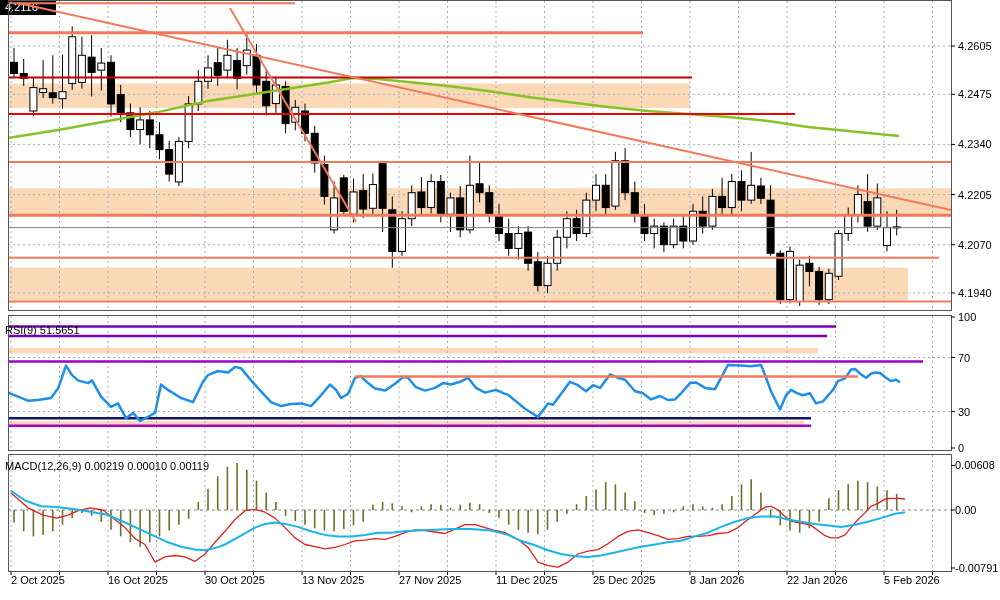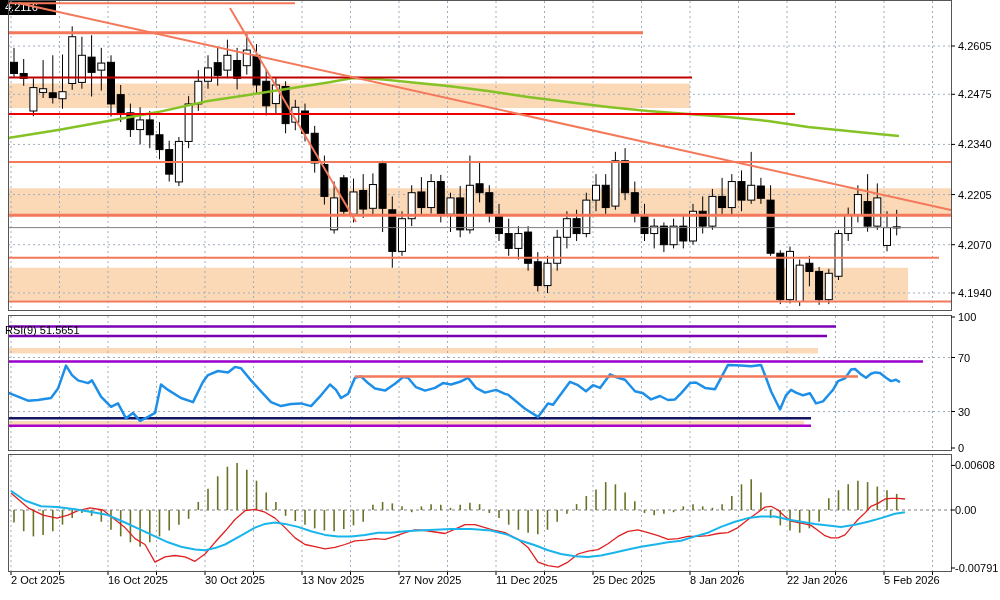--- a/index.html
+++ b/index.html
@@ -461,14 +461,15 @@
           <text x="294" y="584" font-size="11" font-family="Liberation Sans, sans-serif" fill="#000">13 Nov 2025</text>
           <text x="391" y="584" font-size="11" font-family="Liberation Sans, sans-serif" fill="#000">27 Nov 2025</text>
           <text x="488" y="584" font-size="11" font-family="Liberation Sans, sans-serif" fill="#000">11 Dec 2025</text>
           <text x="585" y="584" font-size="11" font-family="Liberation Sans, sans-serif" fill="#000">25 Dec 2025</text>
           <text x="682" y="584" font-size="11" font-family="Liberation Sans, sans-serif" fill="#000">8 Jan 2026</text>
           <text x="779" y="584" font-size="11" font-family="Liberation Sans, sans-serif" fill="#000">22 Jan 2026</text>
           <text x="876" y="584" font-size="11" font-family="Liberation Sans, sans-serif" fill="#000">5 Feb 2026</text>
         </g>
       </svg></div>
   <div id="rsi-label" class="overlay">RSI(9) 51.5651</div>
+  <div id="macd-label" class="overlay">MACD(12,26,9) 0.00219 0.00010 0.00119</div>
   <div id="price-badge" style="top: 220px;">4.2116</div>
 </div>
 
 </body></html>

